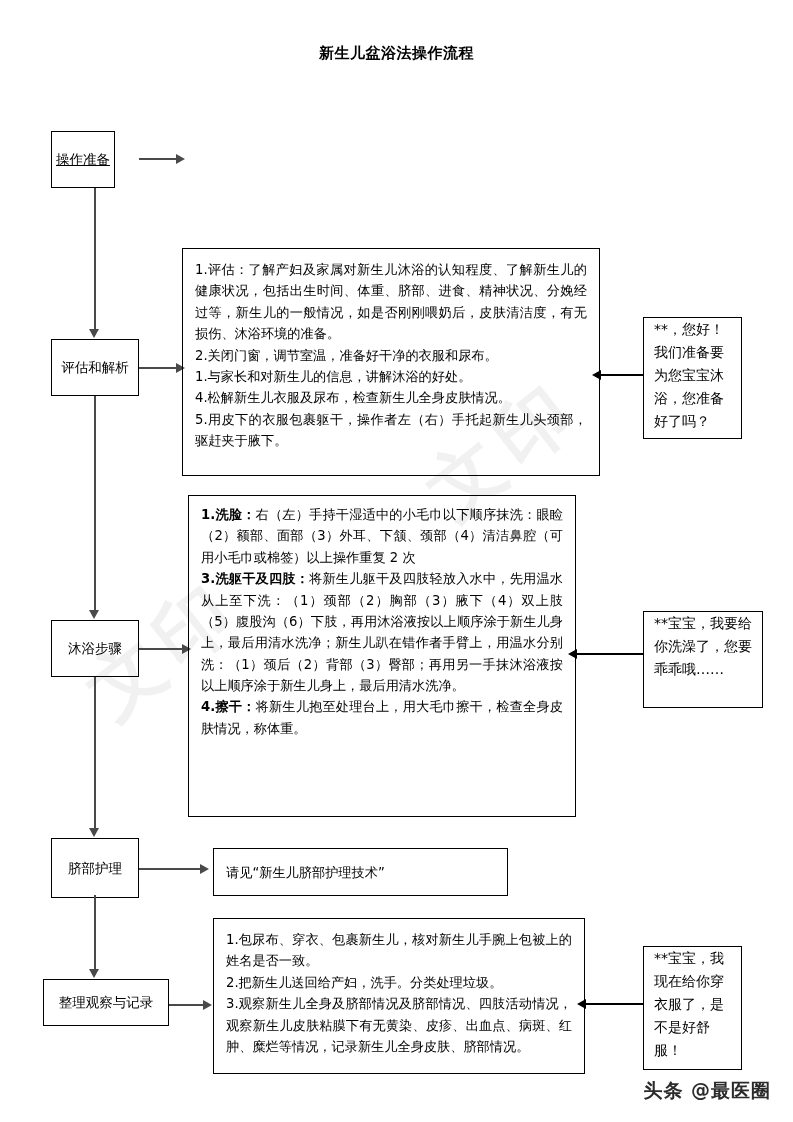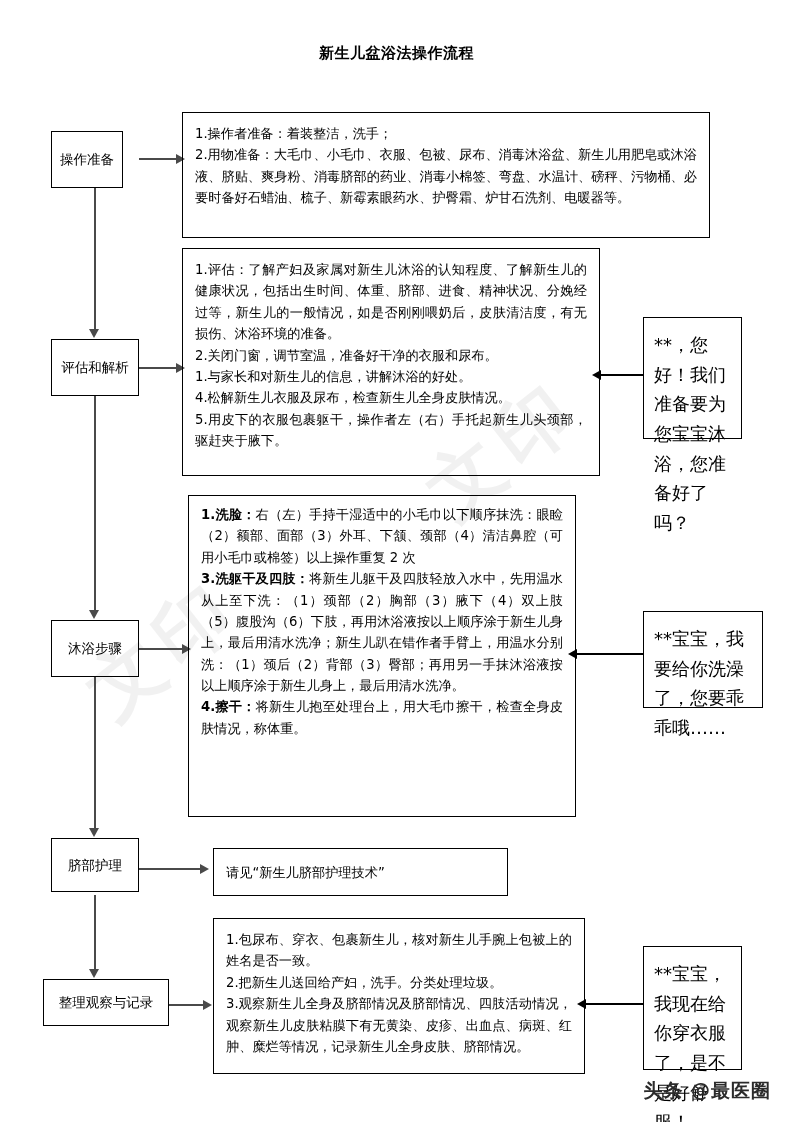--- a/index.html
+++ b/index.html
@@ -63,22 +63,22 @@
     line-height: 1.2;
     text-align: center;
   }
   .content-box {
     padding: 10px 12px 8px 12px;
     font-size: 13.2px;
     line-height: 1.62;
     text-align: justify;
   }
   .note-box {
-    padding: 12px 10px;
-    font-size: 18px;
+    padding: 0 10px;
+    font-size: 14px;
     line-height: 1.65;
   }
   .content-box p,
   .note-box p {
     margin: 0;
   }
   .content-box .bld { font-weight: bold; }
 
   
   .line {
@@ -124,33 +124,33 @@
 </head>
 <body>
 
 <div id="page">
 
   <div class="watermark wm1">文印</div>
   <div class="watermark wm2">文印</div>
 
   <div class="doc-title">新生儿盆浴法操作流程</div>
 
-  <div class="box stage-box" style="left:51px; top:131px; width:72px; height:57px;">
+  <div class="box stage-box" style="left:51px; top:131px; width:64px; height:57px;text-decoration:underline;">
     <span>操作准备</span>
   </div>
 
   <div class="box stage-box" style="left:51px; top:339px; width:88px; height:57px;">
     <span>评估和解析</span>
   </div>
 
   <div class="box stage-box" style="left:51px; top:620px; width:88px; height:57px;">
     <span>沐浴步骤</span>
   </div>
 
-  <div class="box stage-box" style="left:51px; top:838px; width:88px; height:54px;">
+  <div class="box stage-box" style="left:51px; top:838px; width:88px; height:60px;">
     <span>脐部护理</span>
   </div>
 
   <div class="box stage-box" style="left:43px; top:979px; width:126px; height:47px;">
     <span>整理观察与记录</span>
   </div>
 
   <div class="line vert" style="left:94px; top:188px; height:142px;"></div>
   <div class="arrowhead arrow-down" style="left:89px; top:329px;"></div>
 
@@ -171,24 +171,20 @@
 
   <div class="line horz" style="left:139px; top:648px; width:45px;"></div>
   <div class="arrowhead arrow-right" style="left:182px; top:644px;"></div>
 
   <div class="line horz" style="left:139px; top:868px; width:63px;"></div>
   <div class="arrowhead arrow-right" style="left:200px; top:864px;"></div>
 
   <div class="line horz" style="left:169px; top:1004px; width:36px;"></div>
   <div class="arrowhead arrow-right" style="left:203px; top:1000px;"></div>
 
-  <div class="box content-box" style="left:182px; top:112px; width:528px; height:126px;">
-    <p>1.操作者准备：着装整洁，洗手；</p>
-    <p>2.用物准备：大毛巾、小毛巾、衣服、包被、尿布、消毒沐浴盆、新生儿用肥皂或沐浴液、脐贴、爽身粉、消毒脐部的药业、消毒小棉签、弯盘、水温计、磅秤、污物桶、必要时备好石蜡油、梳子、新霉素眼药水、护臀霜、炉甘石洗剂、电暖器等。</p>
-  </div>
 
   <div class="box content-box" style="left:182px; top:248px; width:418px; height:228px;">
     <p>1.评估：了解产妇及家属对新生儿沐浴的认知程度、了解新生儿的健康状况，包括出生时间、体重、脐部、进食、精神状况、分娩经过等，新生儿的一般情况，如是否刚刚喂奶后，皮肤清洁度，有无损伤、沐浴环境的准备。</p>
     <p>2.关闭门窗，调节室温，准备好干净的衣服和尿布。</p>
     <p>1.与家长和对新生儿的信息，讲解沐浴的好处。</p>
     <p>4.松解新生儿衣服及尿布，检查新生儿全身皮肤情况。</p>
     <p>5.用皮下的衣服包裹躯干，操作者左（右）手托起新生儿头颈部，驱赶夹于腋下。</p>
   </div>
 
   <div class="box content-box" style="left:188px; top:495px; width:388px; height:322px; padding-top:8px;">

